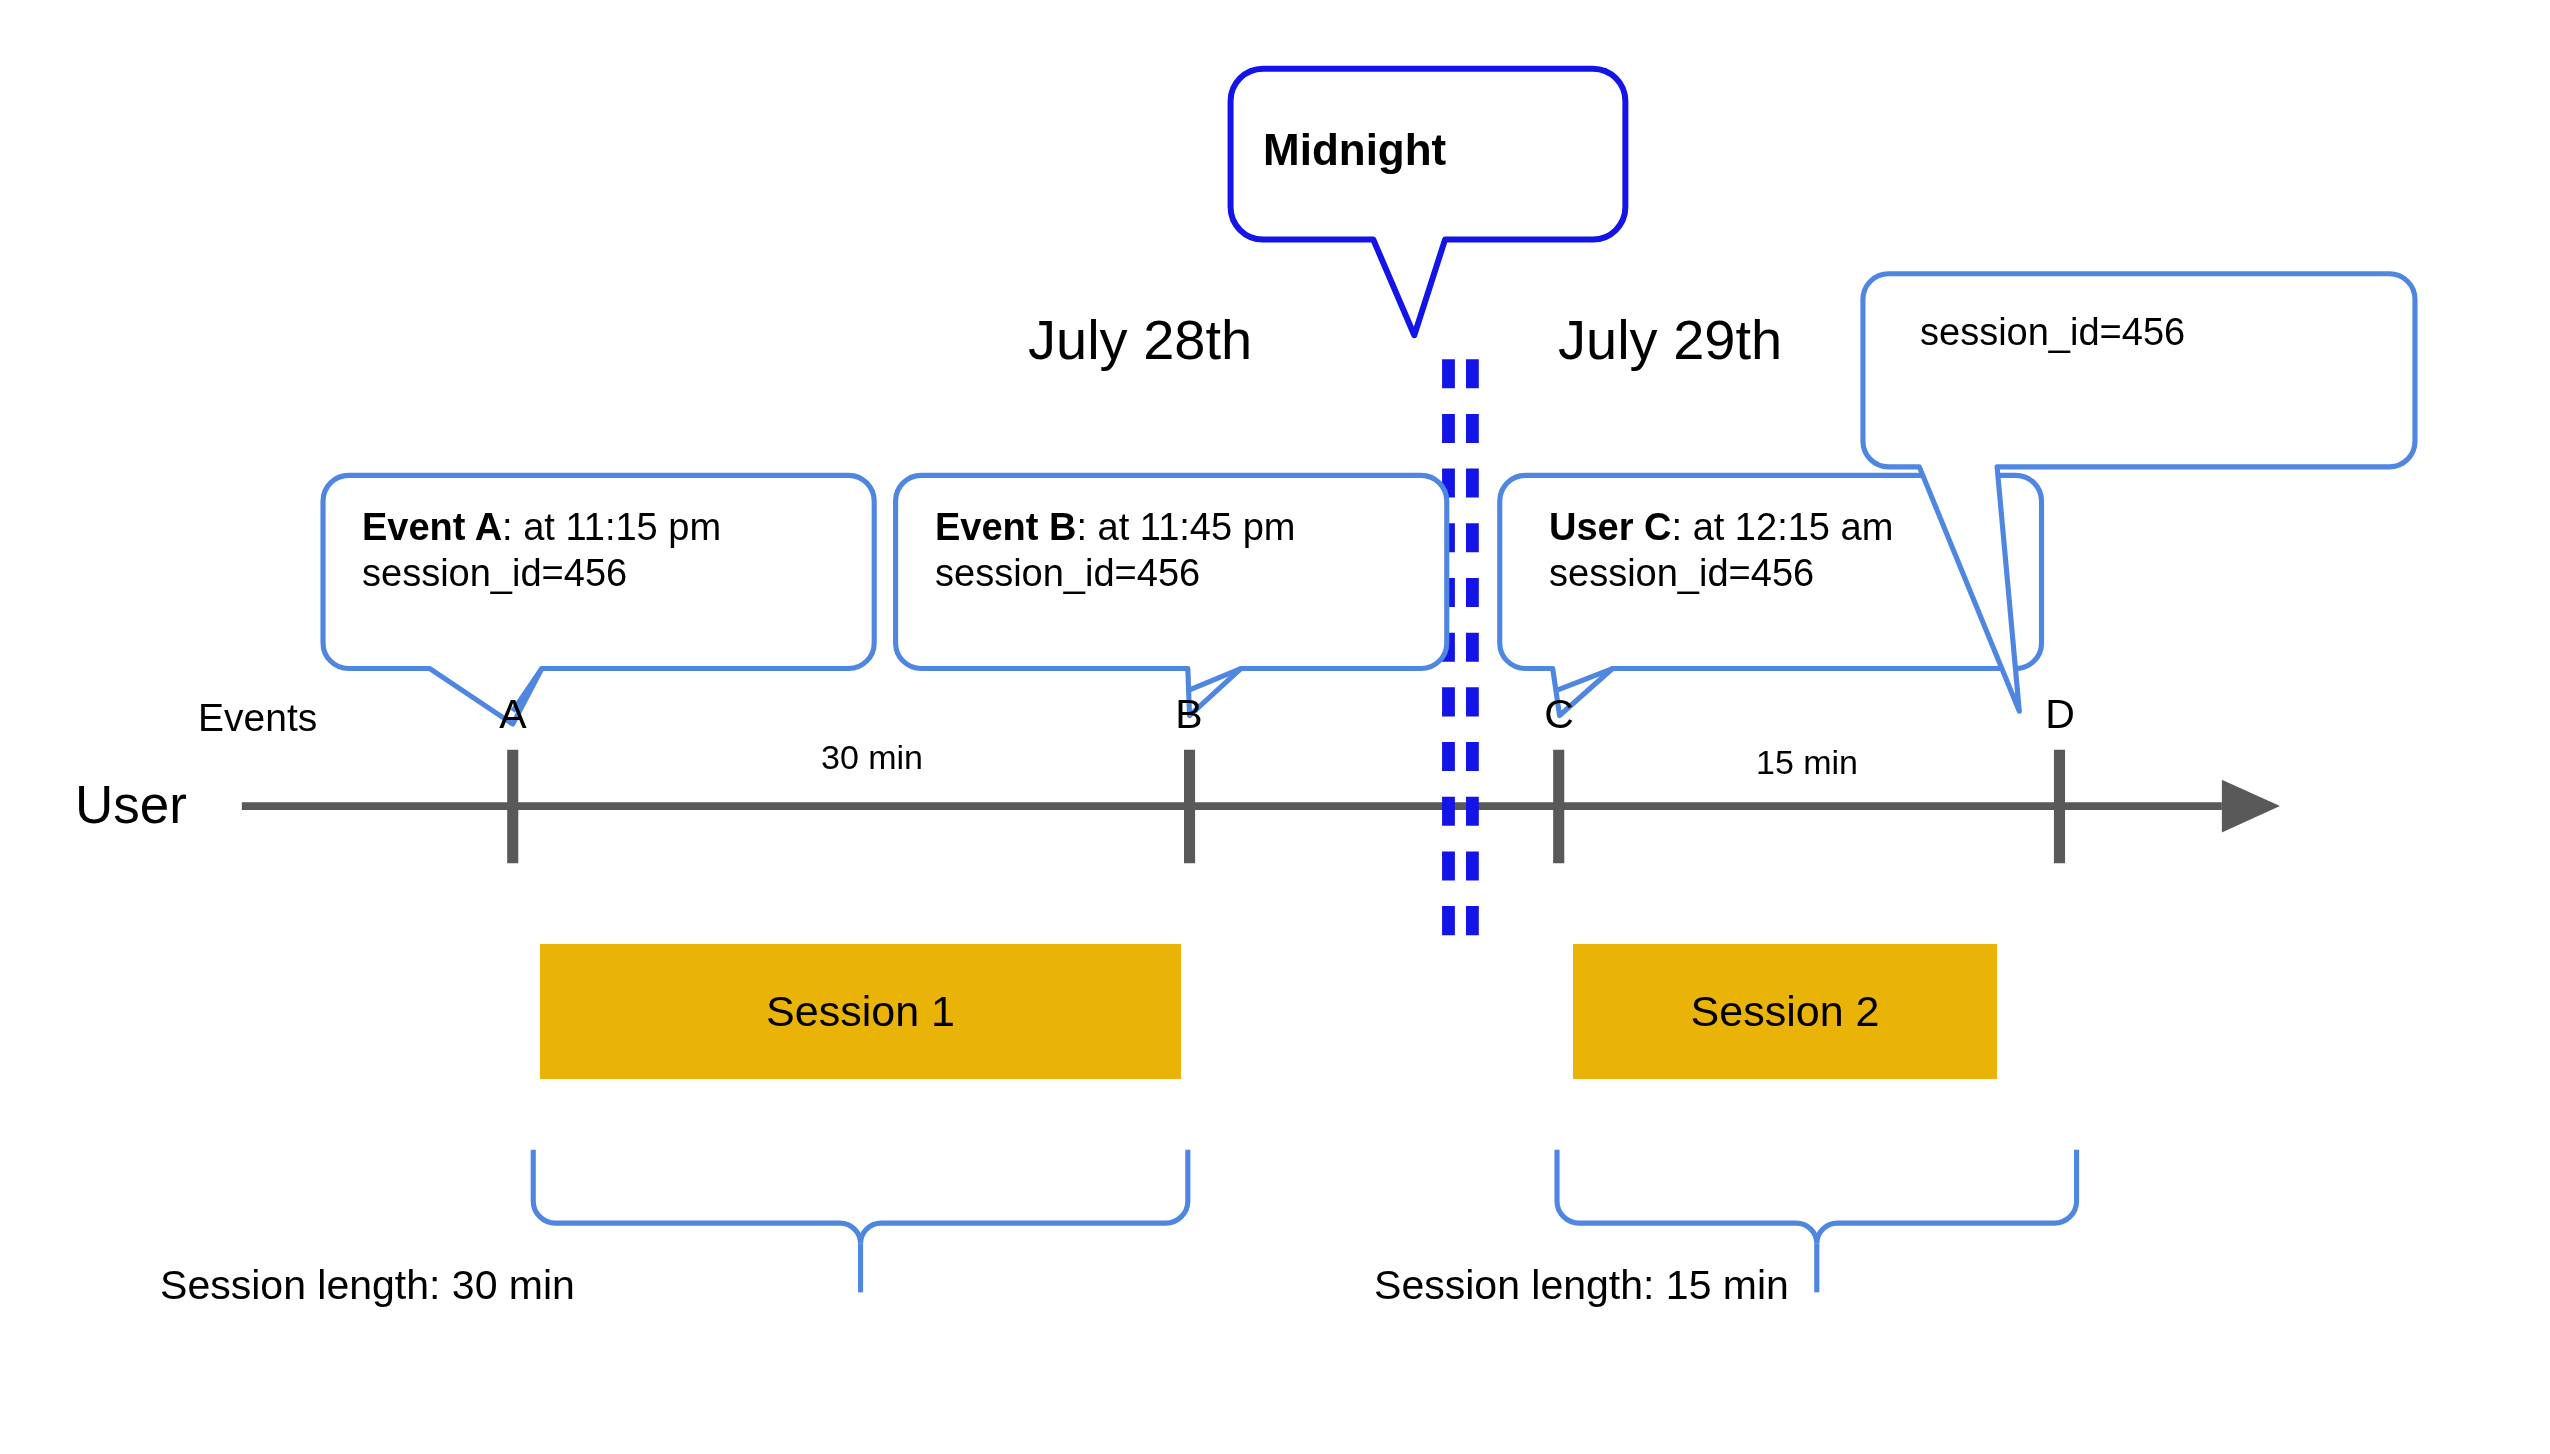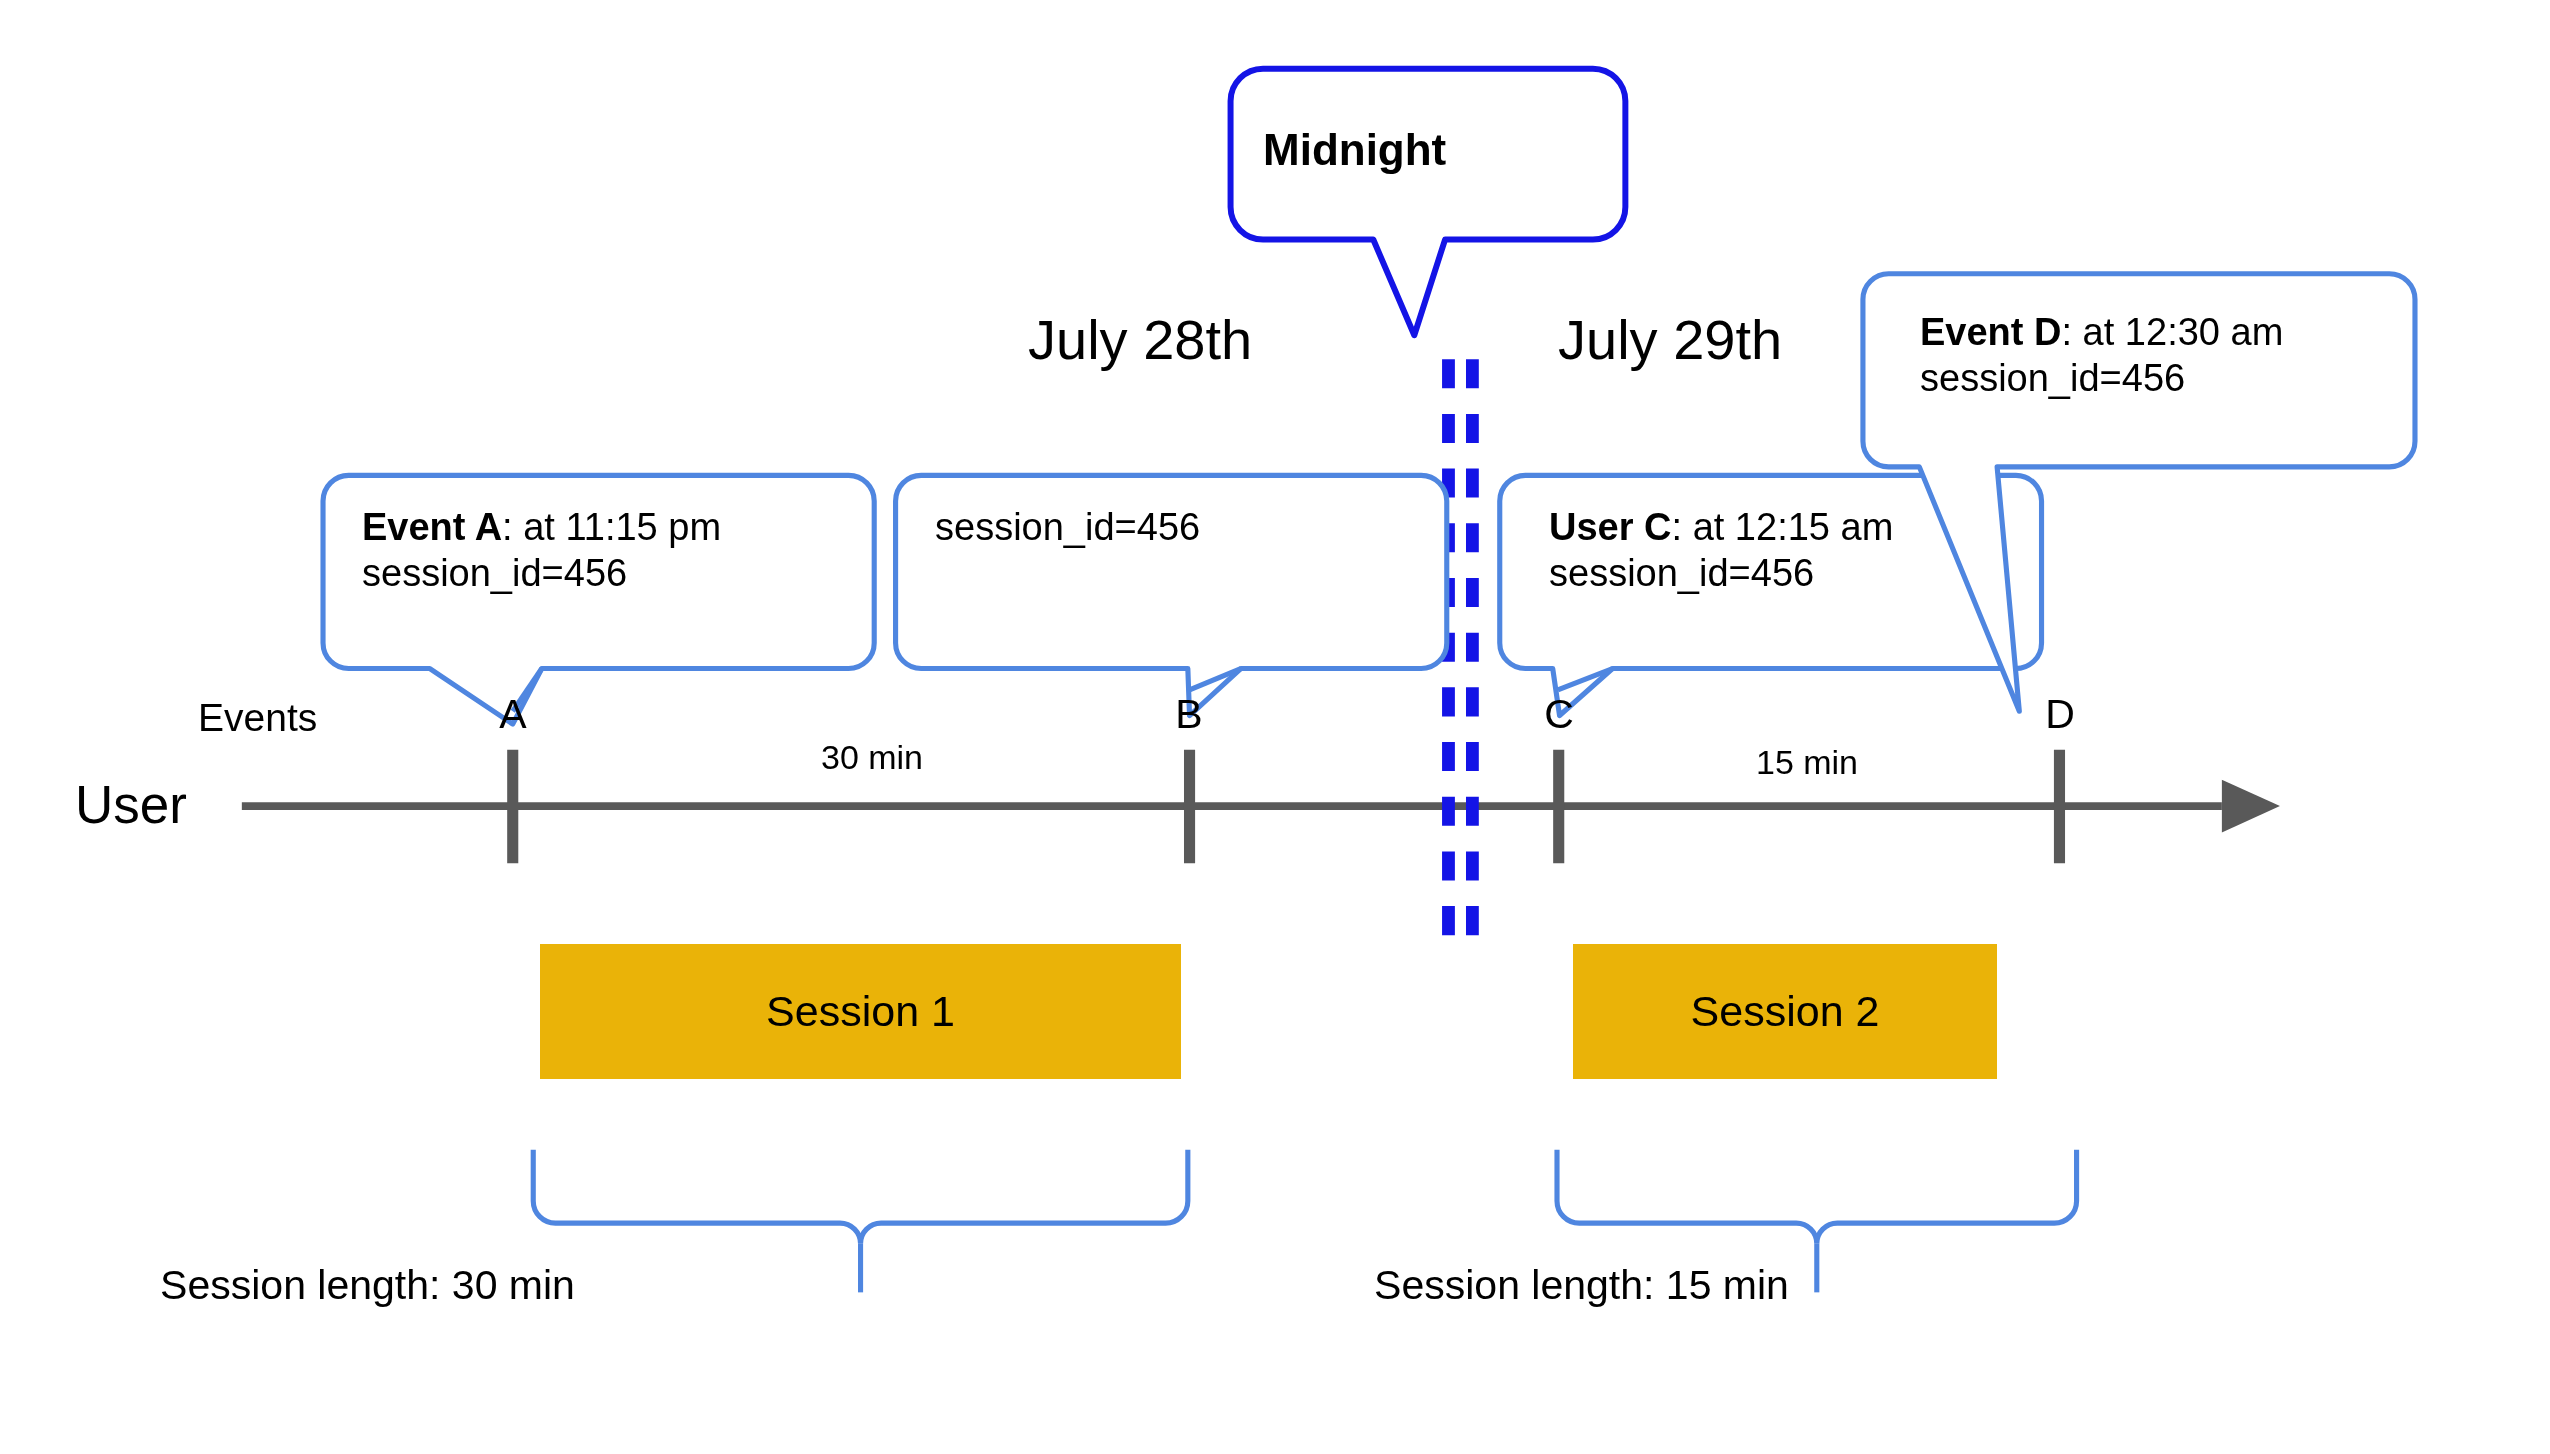--- a/index.html
+++ b/index.html
@@ -261,33 +261,33 @@
 
   <div class="callout-text ct-a">
     <div>
       <b>Event A</b><span>:</span>
       <span>at 11:15 pm</span>
     </div>
     <div>session_id=456</div>
   </div>
 
   <div class="callout-text ct-b">
+    <div>
+      <b>Event B</b><span>:</span>
+      <span>at 11:45 pm</span>
+    </div>
     <div>session_id=456</div>
   </div>
 
   <div class="callout-text ct-c">
     <div>
       <b>User C</b><span>:</span>
       <span>at 12:15 am</span>
     </div>
     <div>session_id=456</div>
   </div>
 
   <div class="callout-text ct-d">
-    <div>
-      <b>Event D</b><span>:</span>
-      <span>at 12:30 am</span>
-    </div>
     <div>session_id=456</div>
   </div>
 
 </div>
 
 
 </body></html>

